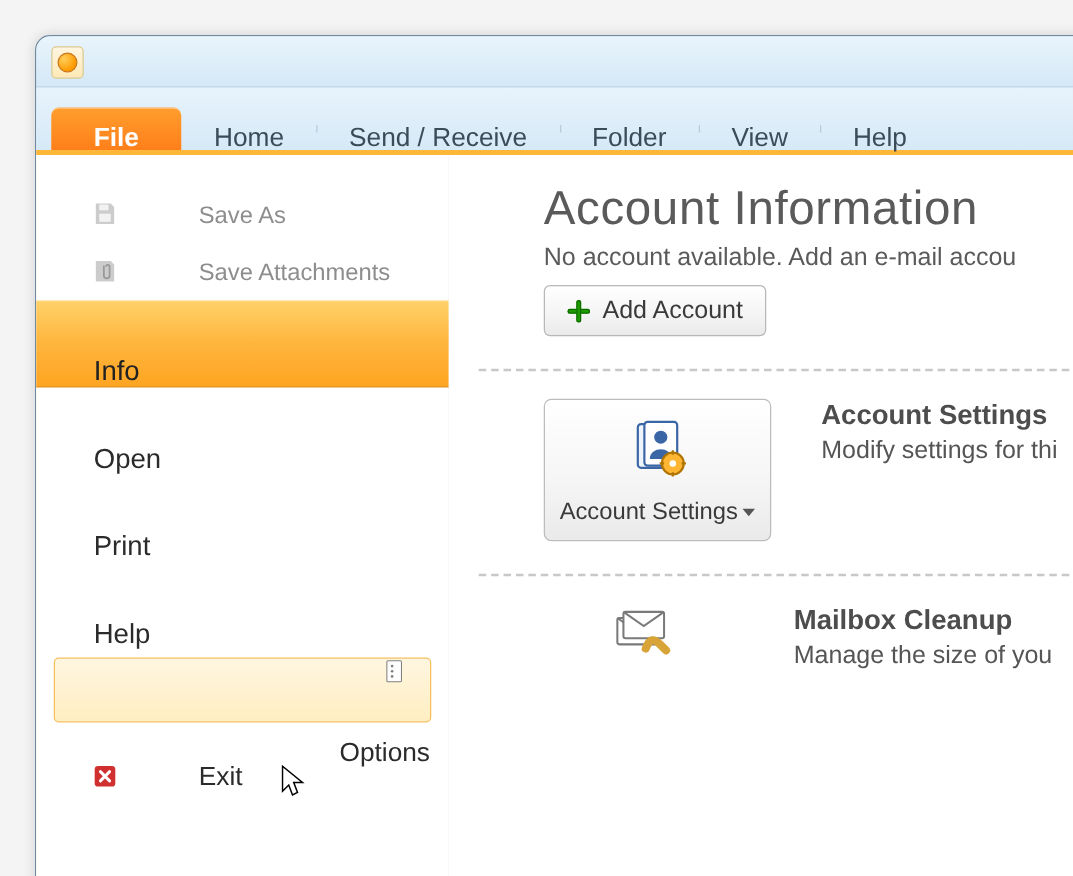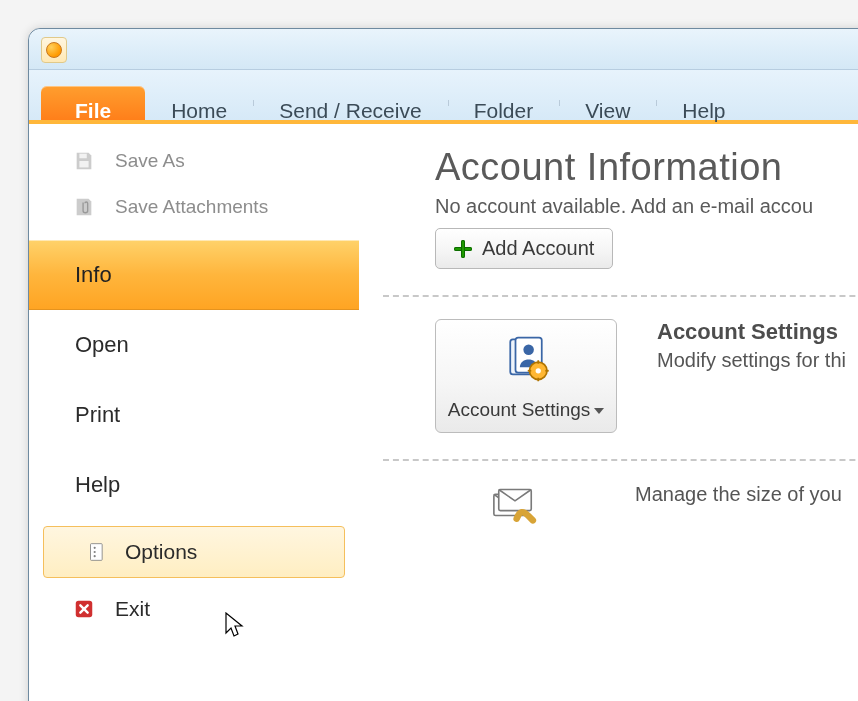--- a/index.html
+++ b/index.html
@@ -107,27 +107,28 @@
     position: absolute;
     top: 0;
     left: 0;
     width: 330px;
     bottom: 0;
     background: #ffffff;
     border-right: 1px solid #d9d9d9;
   }
   .bs-item {
     display: flex;
-    align-items: center;
+    align-items: flex-end;
     height: 70px;
     padding-left: 42px;
     font-size: 22px;
     color: #2b2b2b;
     cursor: default;
     position: relative;
+    gap: 44px;
   }
   .bs-item.disabled {
     color: #8d8d8d;
     height: 46px;
     font-size: 19px;
   }
   .bs-item.disabled .bs-icon { filter: grayscale(1) opacity(.75); }
   .bs-item .bs-icon {
     width: 26px;
     height: 26px;
@@ -159,20 +160,21 @@
   }
 
   .bs-item.hovered {
     margin: 6px 14px;
     padding-left: 43px;
     height: 50px;
     border: 1px solid #f5bf5c;
     border-radius: 4px;
     background: linear-gradient(to bottom,#fff6e0,#ffeec2);
     font-size: 21px;
+    flex-direction: column;
   }
   .bs-item.hovered .bs-icon { width:22px; height:22px; margin-right:16px; }
 
   
   .bs-topgap { height: 14px; }
 
   
   .content-pane {
     position: absolute;
     top: 0;
@@ -427,20 +429,21 @@
             <svg viewBox="0 0 64 64" width="60" height="52">
               <rect x="6" y="14" width="40" height="26" rx="2" fill="#fff" stroke="#7a7a7a" stroke-width="2"></rect>
               <path d="M6 14l20 14 20-14" fill="none" stroke="#7a7a7a" stroke-width="2"></path>
               <rect x="12" y="8" width="40" height="26" rx="2" fill="#fff" stroke="#7a7a7a" stroke-width="2"></rect>
               <path d="M12 8l20 14 20-14" fill="none" stroke="#7a7a7a" stroke-width="2"></path>
               <path d="M34 44c4-10 8-10 14-4l6 6" stroke="#d8a437" stroke-width="8" stroke-linecap="round" fill="none"></path>
             </svg>
           </span>
         </div>
         <div class="section-text">
+          <h3>Mailbox Cleanup</h3>
           <p>Manage the size of you</p>
         </div>
       </div>
 
     </div>
 
     <svg class="cursor" viewBox="0 0 20 28">
       <path d="M1 1l0 20 5-5 3 8 4-2-3-8 7 0z" fill="#fff" stroke="#000" stroke-width="1.2"></path>
     </svg>
 

